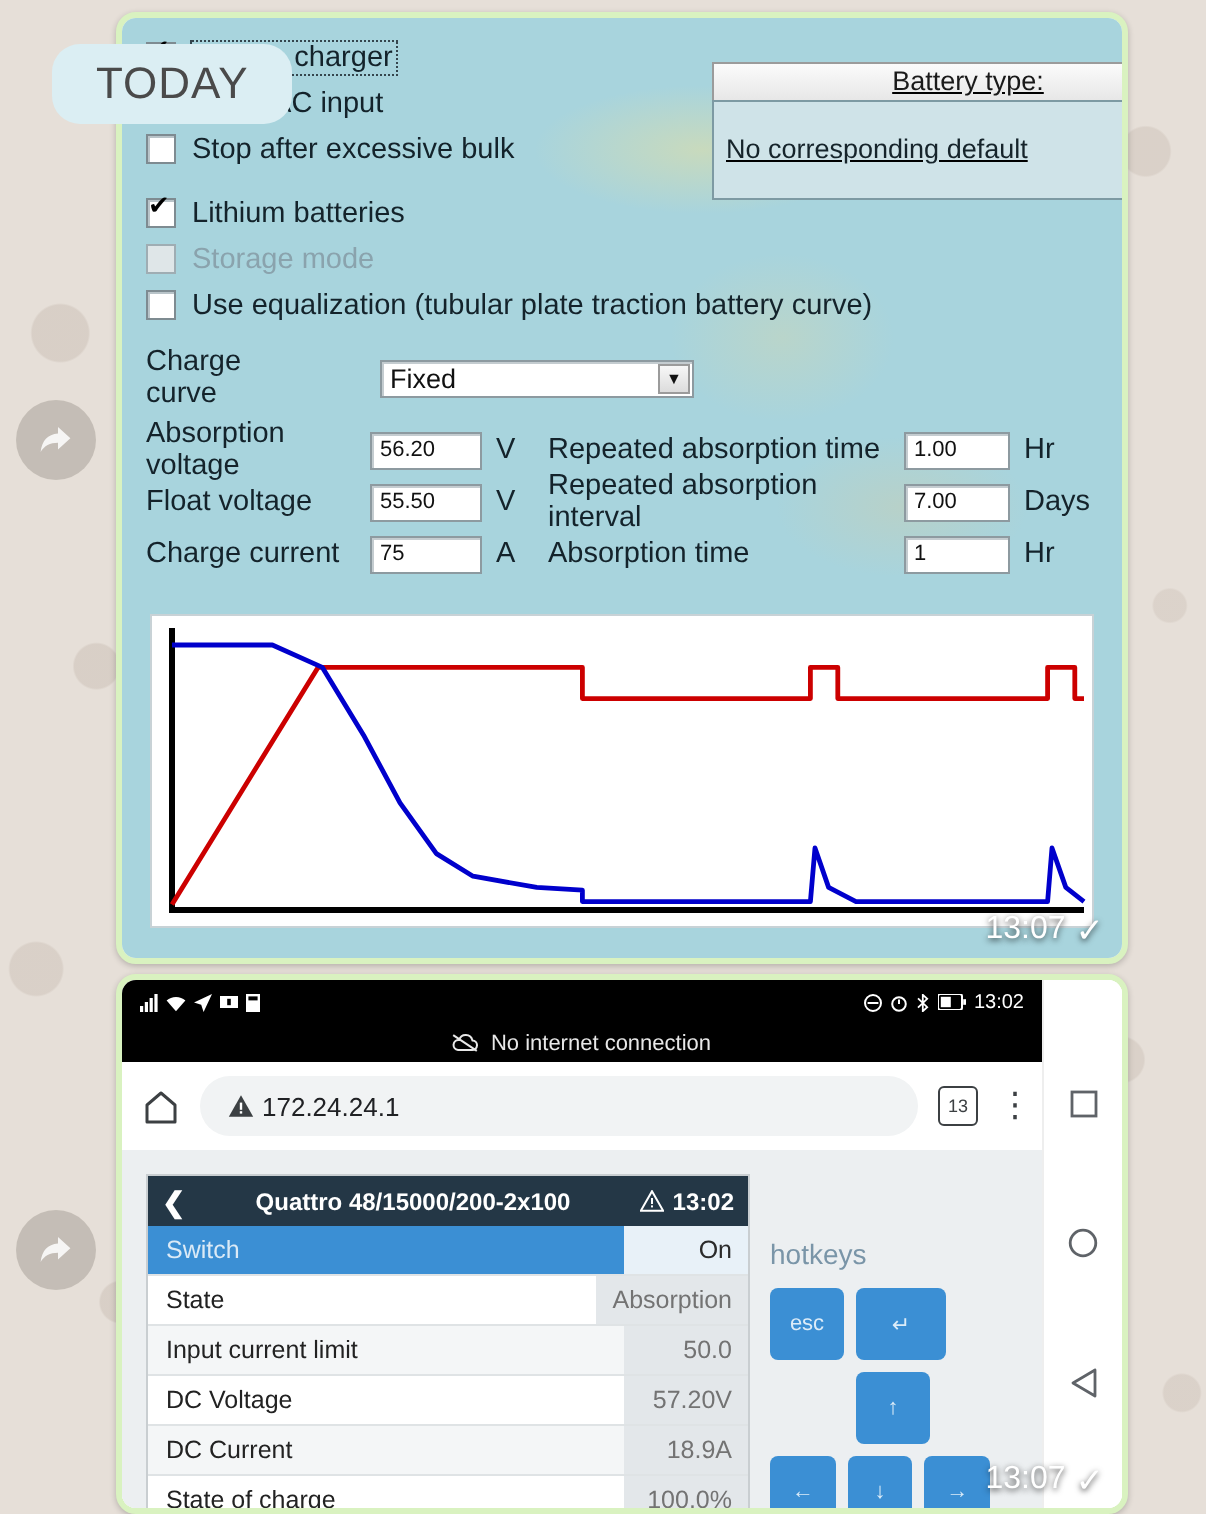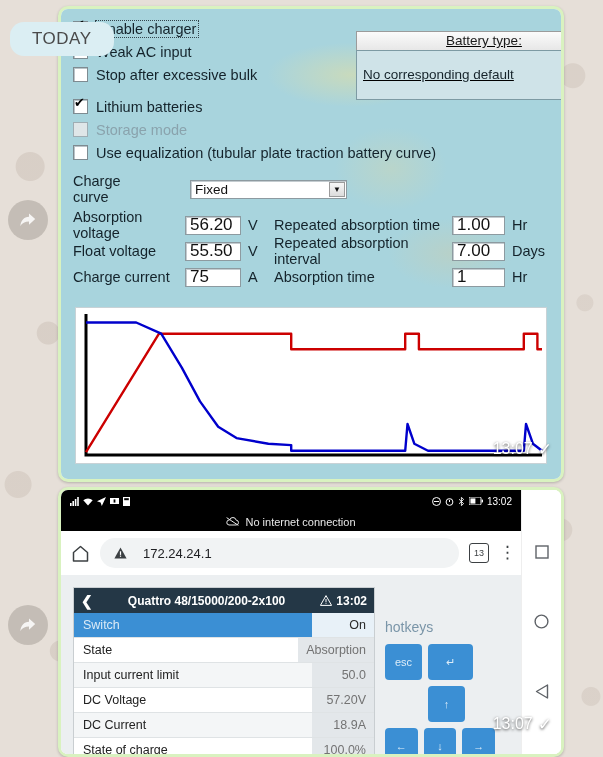--- a/index.html
+++ b/index.html
@@ -34,27 +34,27 @@
       radial-gradient(circle at 10% 86%, rgba(200,188,178,.45) 0 10px, transparent 11px),
       radial-gradient(circle at 95% 10%, rgba(200,188,178,.40) 0 12px, transparent 13px),
       radial-gradient(circle at 97% 40%, rgba(200,188,178,.35) 0 8px, transparent 9px),
       radial-gradient(circle at 93% 70%, rgba(200,188,178,.40) 0 11px, transparent 12px),
       radial-gradient(circle at 98% 92%, rgba(200,188,178,.38) 0 9px, transparent 10px);
   }
 
   
   #today-pill {
     position: absolute;
-    left: 10px;
+    left: 26px;
     top: 22px;
     padding: 7px 22px;
     background: #dbeef3;
     border-radius: 14px;
     color: #4a4a4a;
-    font-size: 17px;
+    font-size: 22px;
     letter-spacing: .5px;
     z-index: 40;
   }
 
   
   .fwd-btn {
     position: absolute;
     left: 8px;
     width: 40px;
     height: 40px;
@@ -85,21 +85,21 @@
   }
   #bubble-bottom {
     left: 58px;
     top: 487px;
     width: 500px;
     height: 264px;
   }
   .bubble-time {
     position: absolute;
     right: 9px;
-    bottom: 21px;
+    bottom: 5px;
     color: #fff;
     font-size: 16px;
     text-shadow: 0 1px 3px rgba(0,0,0,.75);
     z-index: 30;
     display: flex;
     align-items: center;
     gap: 5px;
   }
   .tick {
     font-size: 17px;
@@ -233,21 +233,21 @@
     height: 26px;
     font-size: 14.5px;
     color: #14232b;
   }
   .p-label { width: 112px; }
   .ve-input {
     height: 19px;
     background: #fff;
     border: 1px solid #8d9aa0;
     box-shadow: inset 1px 1px 0 #c4ccd0;
-    font-size: 17px;
+    font-size: 11px;
     color: #111;
     padding-left: 4px;
     box-sizing: border-box;
     display: flex;
     align-items: center;
   }
   .w-left { width: 56px; }
   .p-unit { width: 26px; padding-left: 7px; }
   .p-label2 { width: 178px; }
   .w-right { width: 53px; }
@@ -307,21 +307,21 @@
     padding: 0 10px;
     gap: 10px;
   }
   #url-pill {
     flex: 1;
     height: 30px;
     background: #f1f3f4;
     border-radius: 15px;
     display: flex;
     align-items: center;
-    gap: 16px;
+    gap: 4px;
     padding: 0 14px;
     font-size: 13px;
     color: #202124;
   }
   #tab-count {
     width: 18px;
     height: 18px;
     border: 1.6px solid #3c4043;
     border-radius: 3px;
     font-size: 9px;

